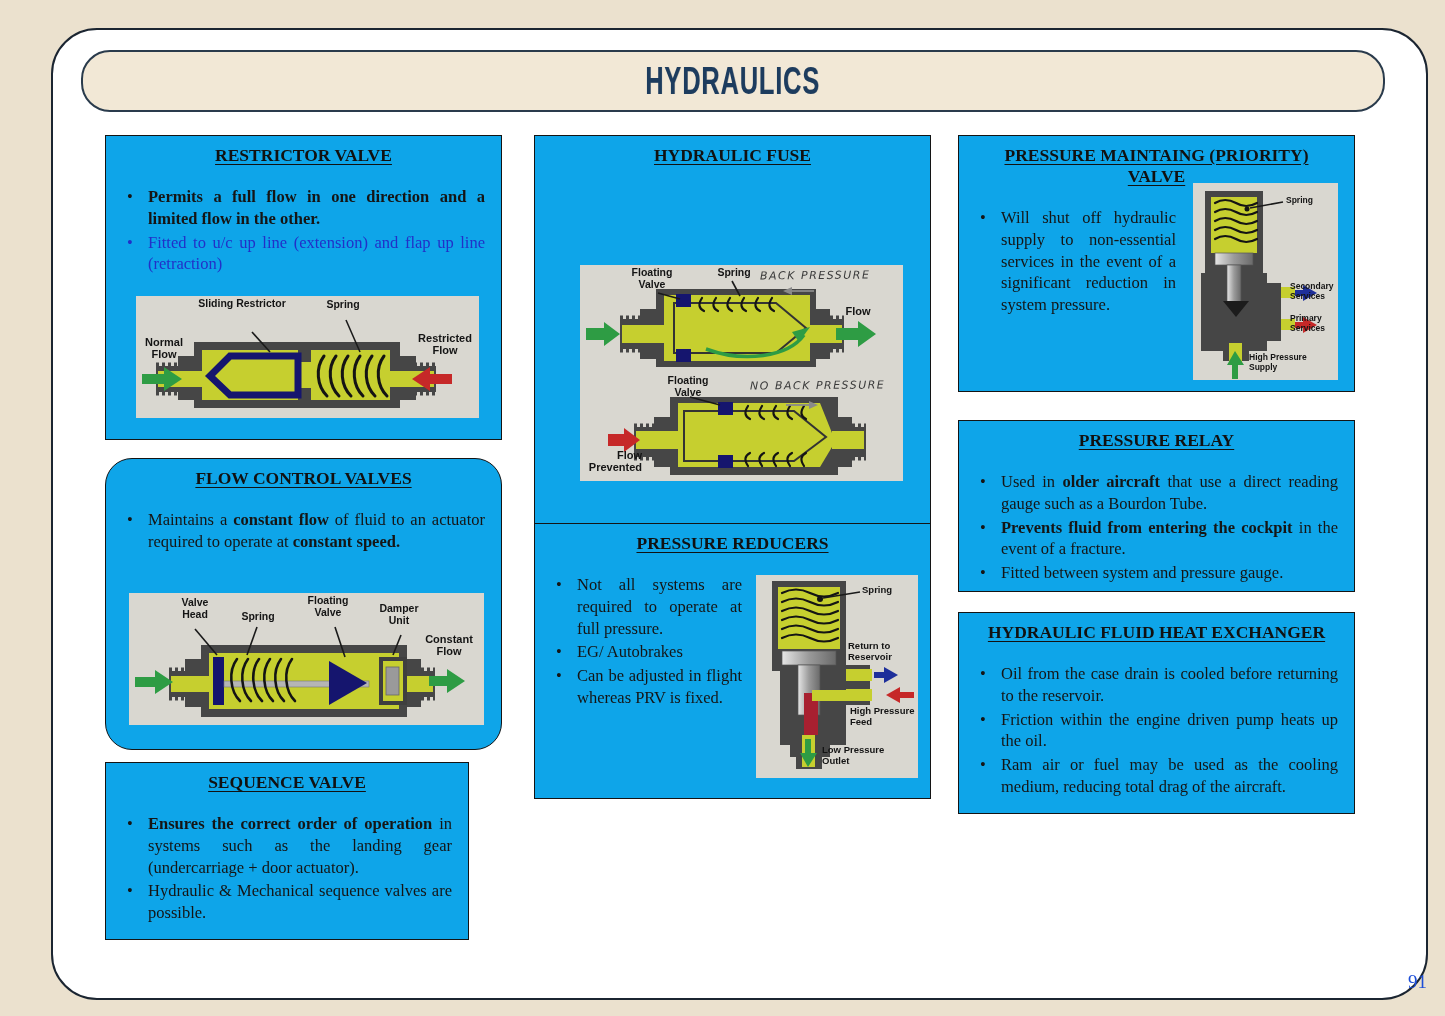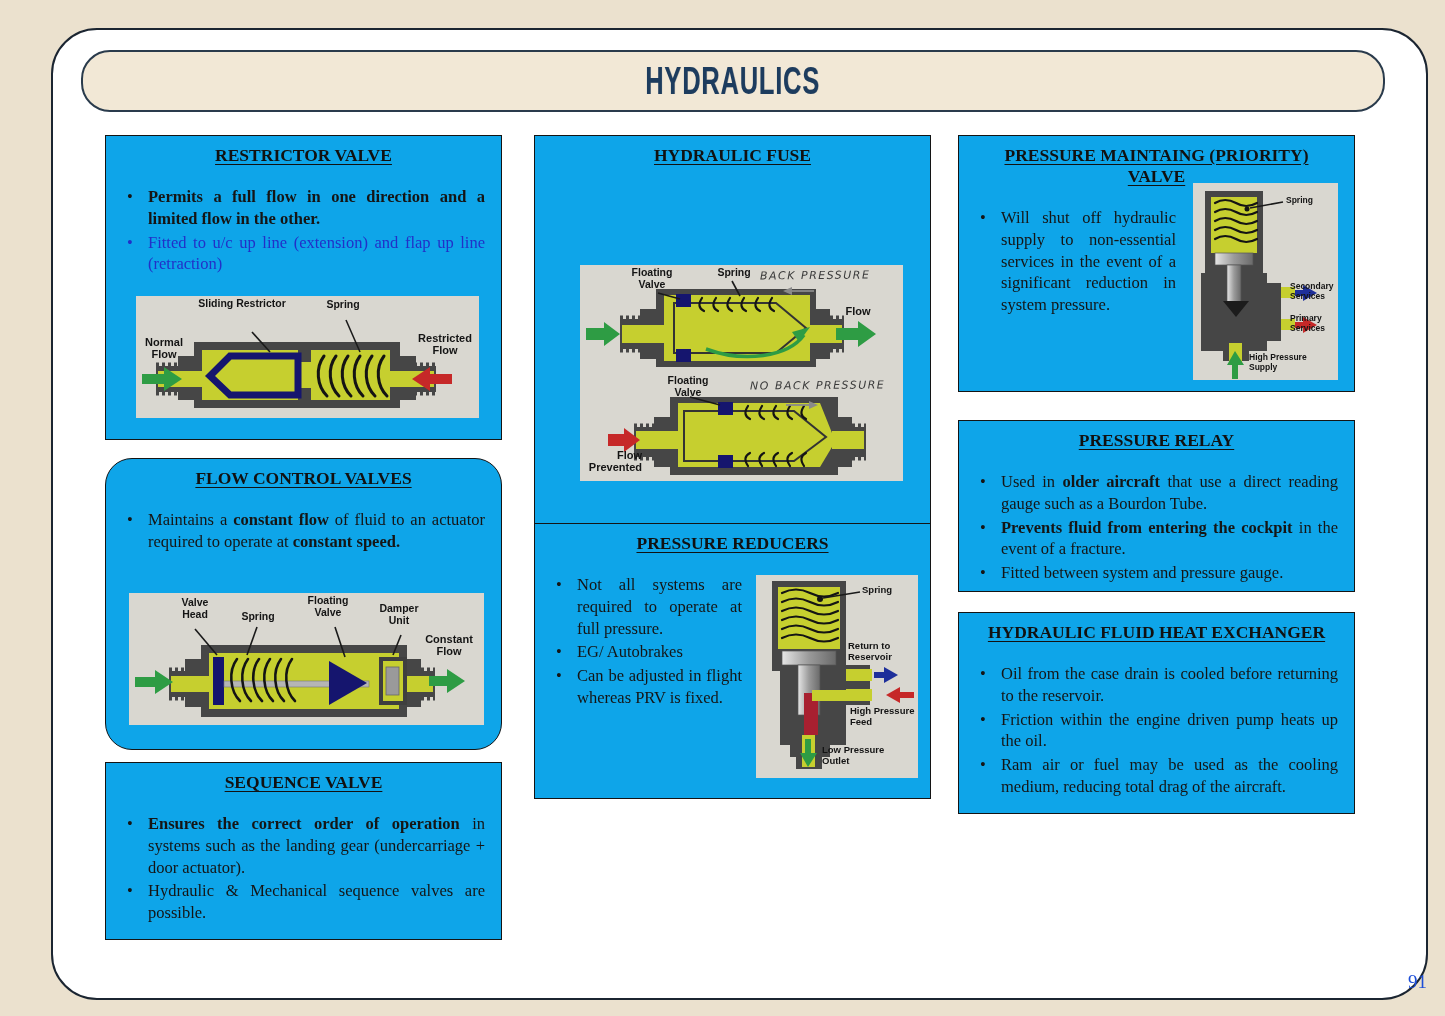--- a/index.html
+++ b/index.html
@@ -37,21 +37,21 @@
     font-size:16.5px;line-height:1.32;color:#151515;text-align:justify;
   }
   ul.bullets li::before{content:"\2022";position:absolute;left:5px;top:0;}
   ul.bullets li.m-blue::before{color:#2230c8;}
   .seg-plain{font-weight:normal;}
   .seg-bold{font-weight:bold;}
   .seg-blue{color:#2230c8;font-weight:normal;}
 
   #box-restrictor{left:52px;top:105px;width:397px;height:305px;}
   #box-flowcontrol{left:52px;top:428px;width:397px;height:292px;border-radius:27px;}
-  #box-sequence{left:52px;top:732px;width:397px;height:178px;}
+  #box-sequence{left:52px;top:732px;width:364px;height:178px;}
   #box-fuse{left:481px;top:105px;width:397px;height:480px;}
   #box-reducers{left:481px;top:493px;width:397px;height:276px;}
   #box-priority{left:905px;top:105px;width:397px;height:257px;}
   #box-relay{left:905px;top:390px;width:397px;height:172px;}
   #box-heatex{left:905px;top:582px;width:397px;height:202px;}
 
   #box-reducers ul.bullets{margin-right:172px;}
   #box-priority ul.bullets{margin-right:162px;}
 
   .diagram{position:absolute;background:#d9d7d0;}

